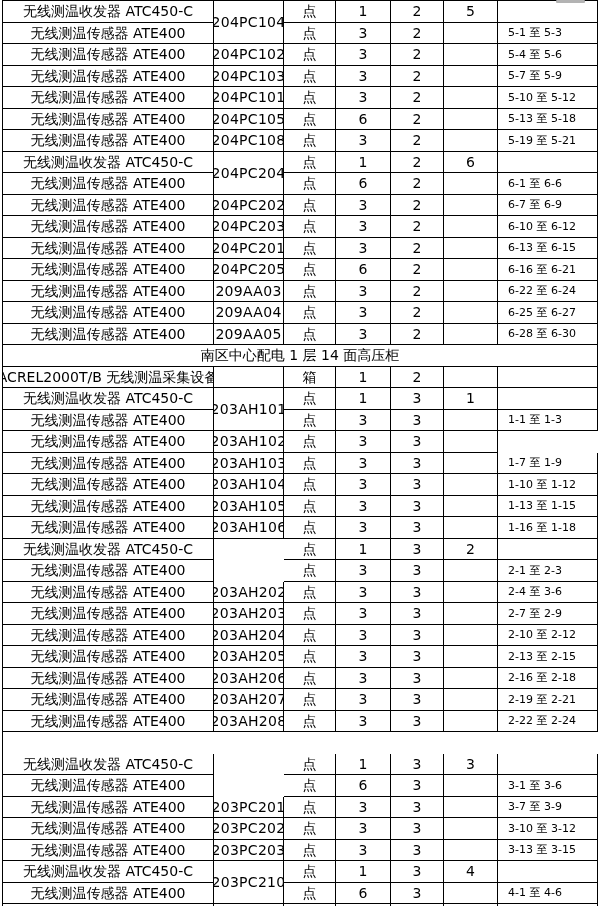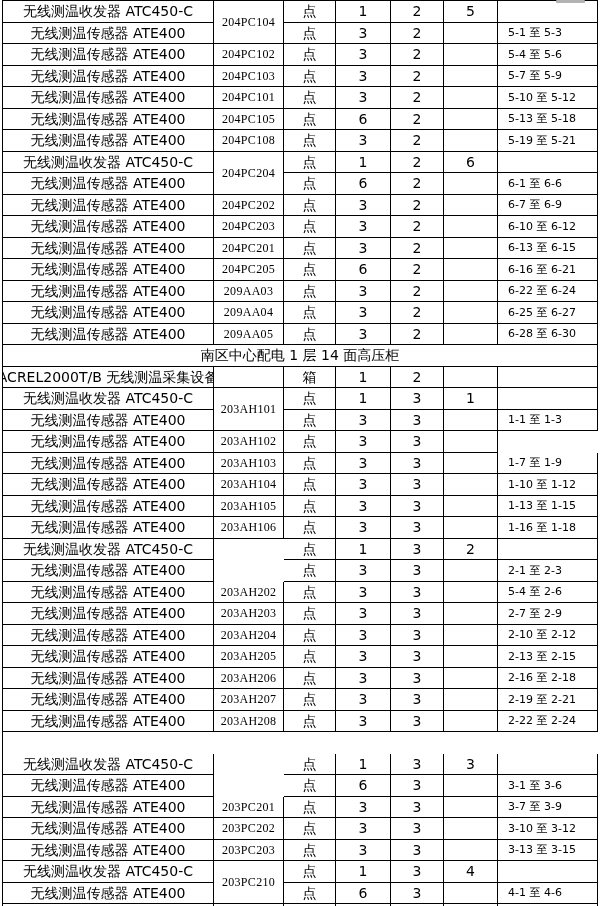--- a/index.html
+++ b/index.html
@@ -30,21 +30,21 @@
     display: flex;
     align-items: center;
     justify-content: center;
     font-size: 14px;
     line-height: 1;
     color: #000;
     white-space: nowrap;
     overflow: hidden;
     background: #fff;
   }
-  .cell.code { font-size: 12px; letter-spacing: .3px; font-family: Liberation Serif, serif; }
+  .cell.code { font-size: 14px; letter-spacing: .3px; }
   .cell.range { justify-content: flex-start; padding-left: 10px; font-size: 11px; }
   .cell.section { font-size: 14px; }
   .cell.partial { border-bottom: none; }
   .frag {
     position: absolute; left: 556px; top: 0;
     width: 29px; height: 3px;
     background: #b3b3b3;
     border-radius: 1px;
   }
 </style>
@@ -230,21 +230,21 @@
       <div class="cell" style="grid-area: 27 / 4 / 28 / 5;">3</div>
       <div class="cell" style="grid-area: 27 / 5 / 28 / 6;">3</div>
       <div class="cell" style="grid-area: 27 / 6 / 28 / 7;"></div>
       <div class="cell range" style="grid-area: 27 / 7 / 28 / 8;">2-1 至 2-3</div>
       <div class="cell" style="grid-area: 28 / 1 / 29 / 2;">无线测温传感器 ATE400</div>
       <div class="cell code" style="grid-area: 28 / 2 / 29 / 3;">203AH202</div>
       <div class="cell" style="grid-area: 28 / 3 / 29 / 4;">点</div>
       <div class="cell" style="grid-area: 28 / 4 / 29 / 5;">3</div>
       <div class="cell" style="grid-area: 28 / 5 / 29 / 6;">3</div>
       <div class="cell" style="grid-area: 28 / 6 / 29 / 7;"></div>
-      <div class="cell range" style="grid-area: 28 / 7 / 29 / 8;">5-4 至 2-6</div>
+      <div class="cell range" style="grid-area: 28 / 7 / 29 / 8;">2-4 至 3-6</div>
       <div class="cell" style="grid-area: 29 / 1 / 30 / 2;">无线测温传感器 ATE400</div>
       <div class="cell code" style="grid-area: 29 / 2 / 30 / 3;">203AH203</div>
       <div class="cell" style="grid-area: 29 / 3 / 30 / 4;">点</div>
       <div class="cell" style="grid-area: 29 / 4 / 30 / 5;">3</div>
       <div class="cell" style="grid-area: 29 / 5 / 30 / 6;">3</div>
       <div class="cell" style="grid-area: 29 / 6 / 30 / 7;"></div>
       <div class="cell range" style="grid-area: 29 / 7 / 30 / 8;">2-7 至 2-9</div>
       <div class="cell" style="grid-area: 30 / 1 / 31 / 2;">无线测温传感器 ATE400</div>
       <div class="cell code" style="grid-area: 30 / 2 / 31 / 3;">203AH204</div>
       <div class="cell" style="grid-area: 30 / 3 / 31 / 4;">点</div>

